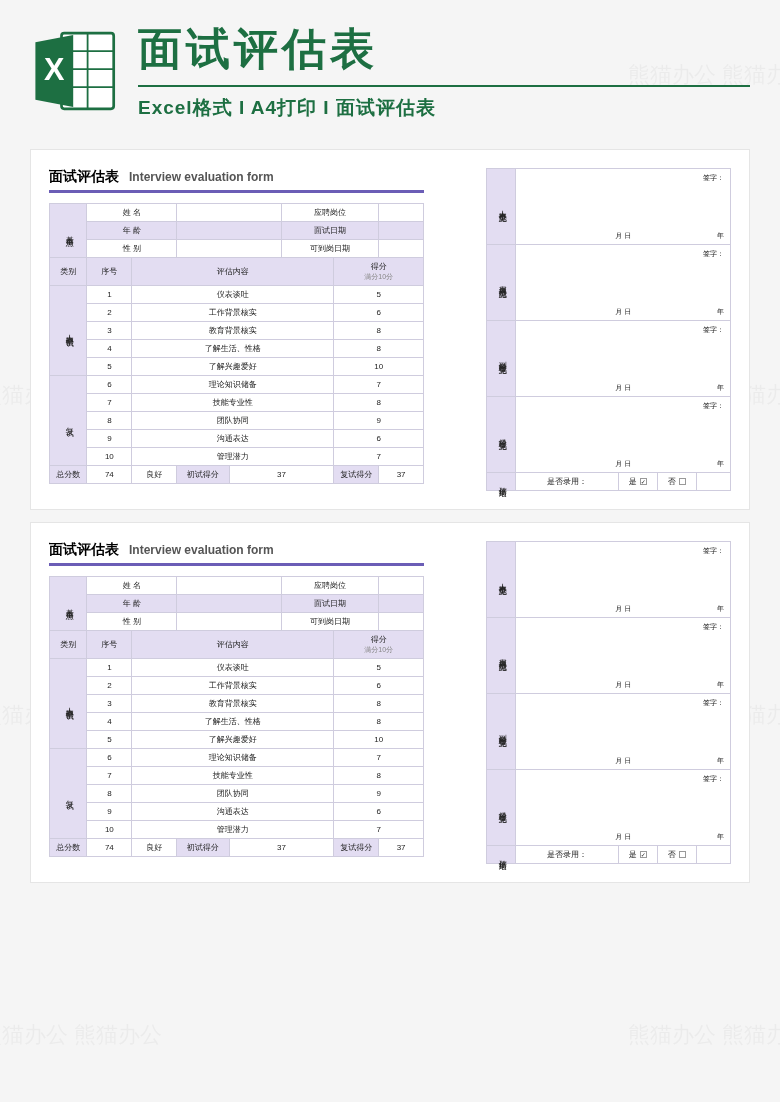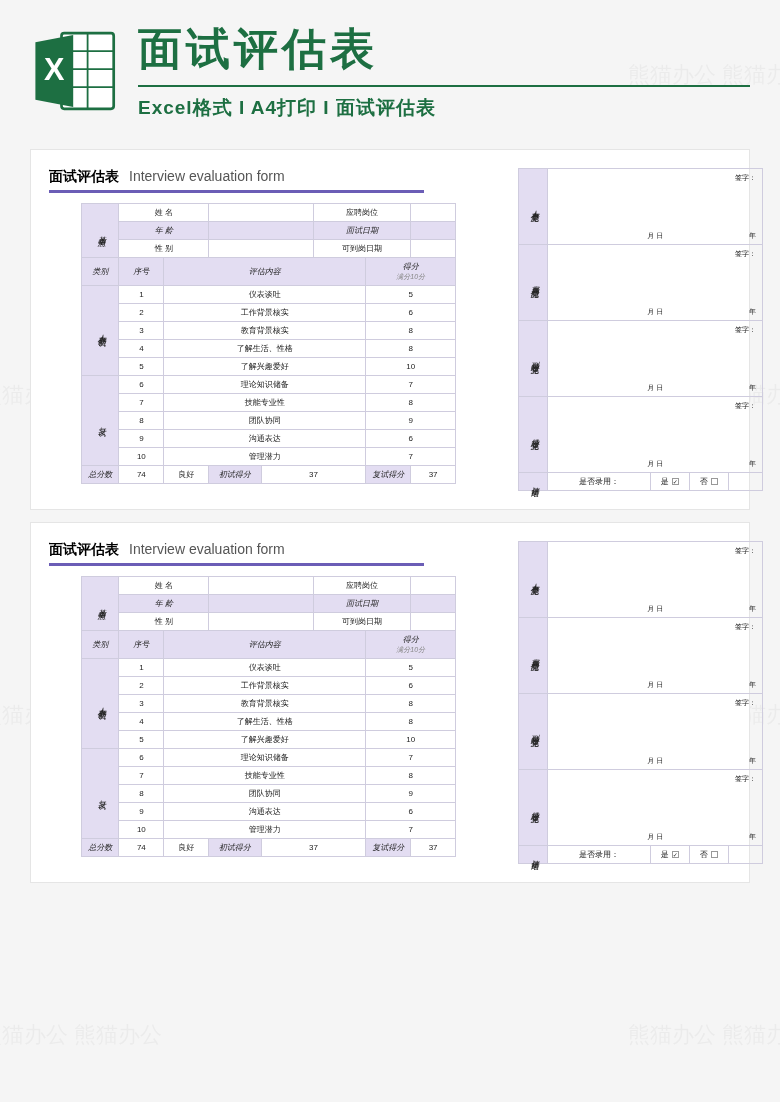--- a/index.html
+++ b/index.html
@@ -64,37 +64,36 @@
   .sheet-right { flex: 1; padding-left: 44px; }
   .form-title {
     display: flex;
     align-items: baseline;
     gap: 10px;
     border-bottom: 3px solid #6b5db6;
     padding-bottom: 4px;
     margin-bottom: 10px;
   }
   .form-title .zh { font-size: 14px; font-weight: 800; }
-  .form-title .en { font-size: 14px; color: #555; font-weight: 400; }
+  .form-title .en { font-size: 12px; color: #555; font-weight: 700; }
   table {
     border-collapse: collapse;
     width: 100%;
     table-layout: fixed;
-    margin-left: 32px;
   }
   td {
     border: 1px solid #cfccde;
     font-size: 8px;
     text-align: center;
     padding: 3px 2px;
     height: 18px;
     color: #222;
     vertical-align: middle;
   }
-  .lav { background: #e3ddf2; font-style: italic; }
+  .lav { background: #e3ddf2; }
   .vtext {
     writing-mode: vertical-rl;
     text-orientation: upright;
     letter-spacing: 1px;
   }
   .sig-area {
     position: relative;
     height: 72px;
   }
   .sig-label {

